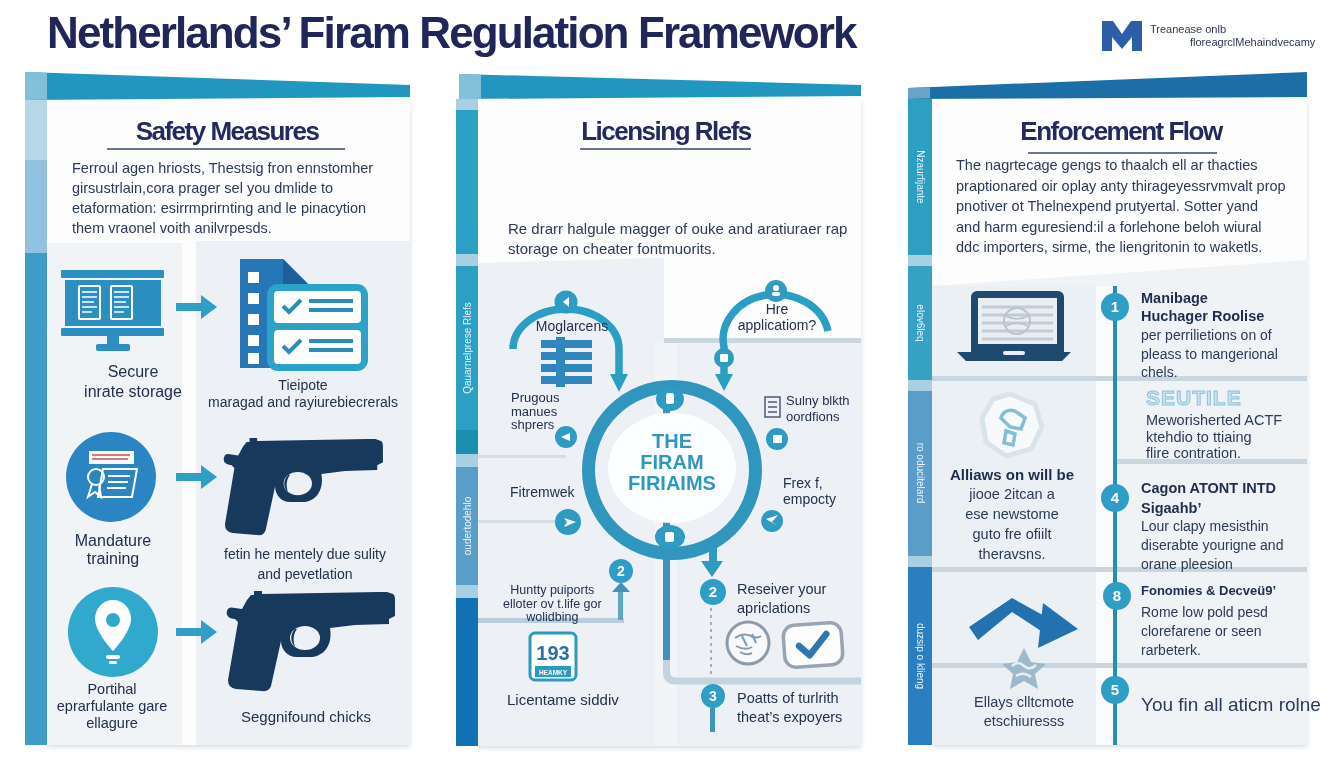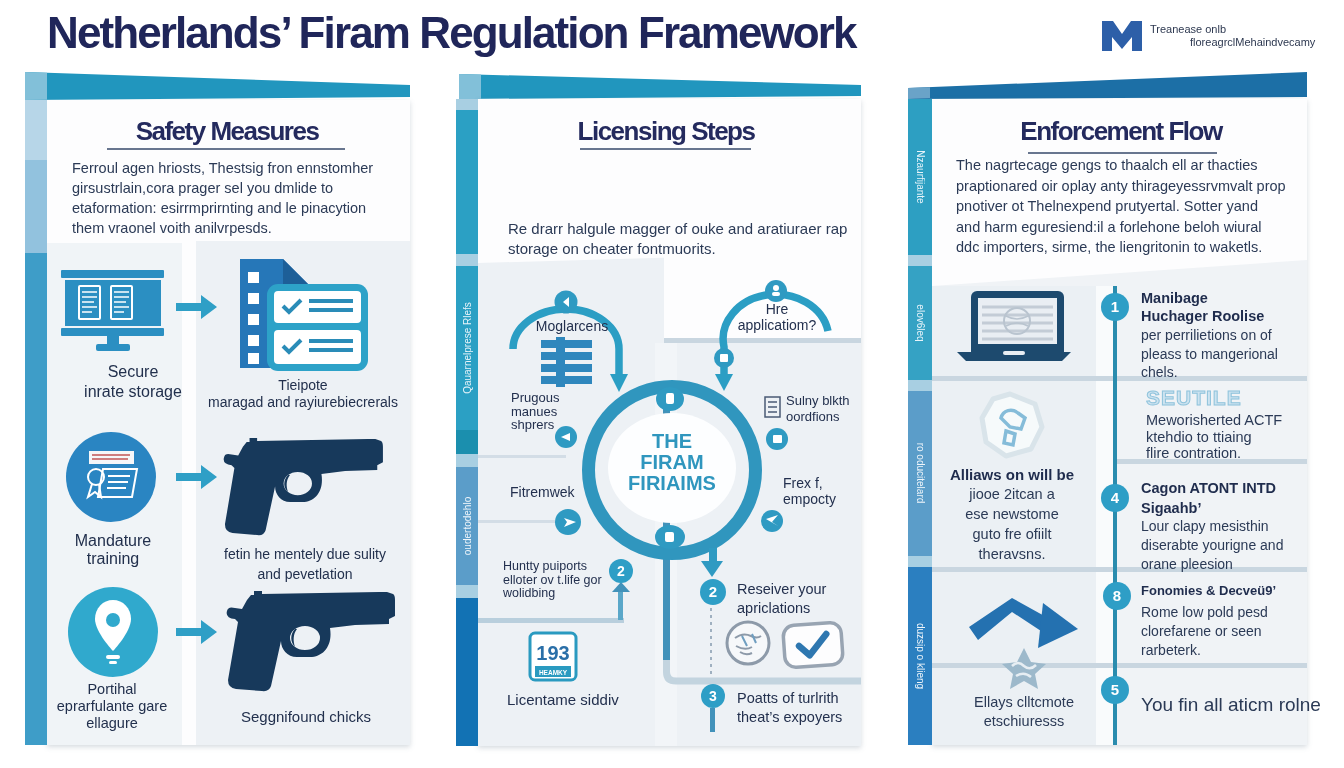--- a/index.html
+++ b/index.html
@@ -72,21 +72,21 @@
 <div class="abs" style="left:908px;top:99px;width:24px;height:156px;background:#2d9fc2;"></div>
 <div class="abs" style="left:908px;top:255px;width:24px;height:11px;background:#a8cfe2;"></div>
 <div class="abs" style="left:908px;top:266px;width:24px;height:114px;background:#35a2c4;"></div>
 <div class="abs" style="left:908px;top:380px;width:24px;height:11px;background:#a8cfe2;"></div>
 <div class="abs" style="left:908px;top:391px;width:24px;height:165px;background:#5b9dc9;"></div>
 <div class="abs" style="left:908px;top:556px;width:24px;height:11px;background:#a8cfe2;"></div>
 <div class="abs" style="left:908px;top:567px;width:24px;height:178px;background:#2b7fc0;"></div>
 
 <div class="t b c" style="left:227px;top:116px;font-size:26px;color:#242a5e;letter-spacing:-1.5px;">Safety Measures</div>
 <div class="abs" style="left:107px;top:148px;width:238px;height:2px;background:#68768f;"></div>
-<div class="t b c" style="left:666px;top:116px;font-size:26px;color:#242a5e;letter-spacing:-1.5px;">Licensing Steps</div>
+<div class="t b c" style="left:666px;top:116px;font-size:26px;color:#242a5e;letter-spacing:-1.5px;">Licensing Rlefs</div>
 <div class="abs" style="left:580px;top:148px;width:171px;height:2px;background:#68768f;"></div>
 <div class="t b c" style="left:1121px;top:116px;font-size:26px;color:#242a5e;letter-spacing:-1.5px;">Enforcement Flow</div>
 <div class="abs" style="left:1028px;top:152px;width:189px;height:2px;background:#68768f;"></div>
 
 <div class="t" style="left:72px;top:158px;font-size:14.5px;line-height:20px;">Ferroul agen hriosts, Thestsig fron ennstomher<br>girsustrlain,cora prager sel you dmlide to<br>etaformation: esirrmprirnting and le pinacytion<br>them vraonel voith anilvrpesds.</div>
 <div class="t" style="left:508px;top:219px;font-size:15px;line-height:19.5px;">Re drarr halgule magger of ouke and aratiuraer rap<br>storage on cheater fontmuorits.</div>
 <div class="t" style="left:956px;top:155px;font-size:14.5px;line-height:20.5px;">The nagrtecage gengs to thaalch ell ar thacties<br>praptionared oir oplay anty thirageyessrvmvalt prop<br>pnotiver ot Thelnexpend prutyertal. Sotter yand<br>and harm eguresiend:il a forlehone beloh wiural<br>ddc importers, sirme, the liengritonin to waketls.</div>
 
 <div class="t c" style="left:113px;top:362px;font-size:16px;line-height:20px;color:#22304d;margin-left:20px;">Secure<br>inrate storage</div>
 <div class="t c" style="left:303px;top:377px;font-size:14px;line-height:16.5px;color:#22304d;">Tieipote<br>maragad and rayiurebiecrerals</div>
@@ -94,21 +94,21 @@
 <div class="t c" style="left:112px;top:681px;font-size:14.5px;line-height:17px;color:#22304d;">Portihal<br>eprarfulante gare<br>ellagure</div>
 <div class="t c" style="left:305px;top:544px;font-size:14px;line-height:20px;color:#22304d;">fetin he mentely due sulity<br>and pevetlation</div>
 <div class="t c" style="left:306px;top:708px;font-size:15px;color:#22304d;">Seggnifound chicks</div>
 
 <div class="t c" style="left:572px;top:318px;font-size:14px;color:#23304e;">Moglarcens</div>
 <div class="t" style="left:511px;top:391px;font-size:13px;line-height:13.5px;color:#23304e;">Prugous<br>manues<br>shprers</div>
 <div class="t c" style="left:777px;top:301px;font-size:14px;line-height:16px;color:#23304e;">Hre<br>applicatiom?</div>
 <div class="t" style="left:786px;top:393px;font-size:13px;line-height:16px;color:#23304e;">Sulny blkth<br>oordfions</div>
 <div class="t" style="left:510px;top:484px;font-size:14px;color:#23304e;">Fitremwek</div>
 <div class="t" style="left:783px;top:476px;font-size:14px;line-height:15.5px;color:#23304e;">Frex f,<br>empocty</div>
-<div class="t" style="left:503px;top:560px;font-size:12.5px;line-height:13.5px;color:#23304e;">Huntty puiports<br>elloter ov t.life gor<br>wolidbing</div>
+<div class="t" style="left:503px;top:584px;font-size:12.5px;line-height:13.5px;color:#23304e;text-align:center;">Huntty puiports<br>elloter ov t.life gor<br>wolidbing</div>
 <div class="t b c" style="left:672px;top:431px;font-size:20px;line-height:21px;color:#2f96be;">THE<br>FIRAM<br>FIRIAIMS</div>
 <div class="t" style="left:737px;top:580px;font-size:14.5px;line-height:19px;color:#23304e;">Reseiver your<br>apriclations</div>
 <div class="t" style="left:507px;top:691px;font-size:15px;color:#23304e;">Licentame siddiv</div>
 <div class="t" style="left:737px;top:689px;font-size:14.5px;line-height:19px;color:#23304e;">Poatts of turlrith<br>theat’s expoyers</div>
 <div class="num" style="left:609px;top:559px;width:24px;height:24px;line-height:24px;font-size:14px;">2</div>
 <div class="num" style="left:700px;top:579px;width:26px;height:26px;line-height:26px;font-size:15px;">2</div>
 <div class="num" style="left:701px;top:684px;width:24px;height:24px;line-height:24px;font-size:14px;">3</div>
 
 <div class="t b" style="left:1141px;top:289px;font-size:14.5px;line-height:18px;color:#1f2c4d;">Manibage<br>Huchager Roolise</div>
 <div class="t" style="left:1141px;top:326px;font-size:14px;line-height:18.5px;color:#2b3a56;">per perrilietions on of<br>pleass to mangerional<br>chels.</div>

